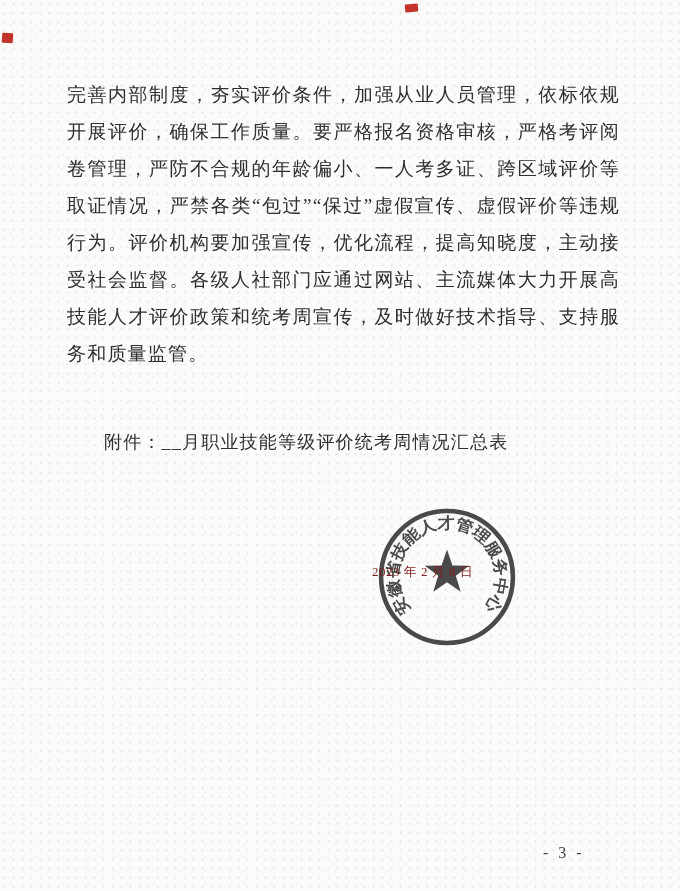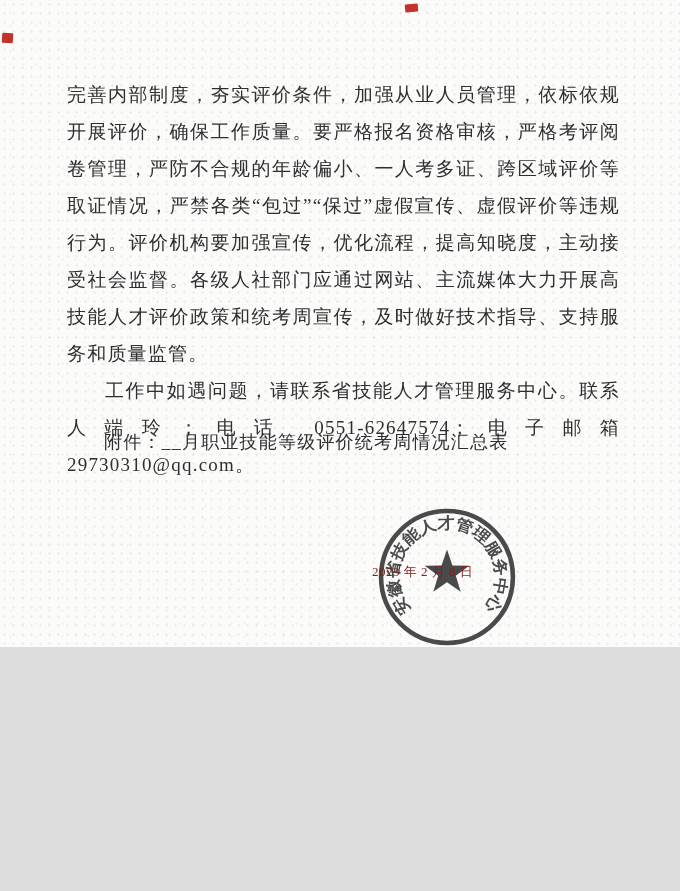--- a/index.html
+++ b/index.html
@@ -1,20 +1,20 @@
 <!DOCTYPE html>
 <html><head>
 <meta charset="utf-8">
 <style>
   * { margin: 0; padding: 0; box-sizing: border-box; }
   html, body { background: #ddd; }
   .page {
     position: relative;
     width: 680px;
-    height: 647px;
+    height: 891px;
     margin: 0 auto;
     background: #fbfbfa;
     overflow: hidden;
     font-family: "Liberation Serif", "DejaVu Serif", serif;
     color: #2f2f2f;
   }
   
   .noise-layer {
     position: absolute; inset: 0; pointer-events: none;
     background-image: radial-gradient(rgba(110,110,125,0.10) 1px, transparent 1.3px);
@@ -80,21 +80,20 @@
 <div class="page">
 
   <div class="noise-layer"></div>
   <div class="noise-layer second"></div>
 
   <div class="red-speck speck-top"></div>
   <div class="red-speck speck-left"></div>
 
   <div class="body-text">
     <p>完善内部制度，夯实评价条件，加强从业人员管理，依标依规开展评价，确保工作质量。要严格报名资格审核，严格考评阅卷管理，严防不合规的年龄偏小、一人考多证、跨区域评价等取证情况，严禁各类“包过”“保过”虚假宣传、虚假评价等违规行为。评价机构要加强宣传，优化流程，提高知晓度，主动接受社会监督。各级人社部门应通过网站、主流媒体大力开展高技能人才评价政策和统考周宣传，及时做好技术指导、支持服务和质量监管。</p>
-    <p class="indent">工作中如遇问题，请联系省技能人才管理服务中心。联系人端玲；电话 0551-62647574；电子邮箱 29730310@qq.com。</p>
   </div>
 
   <div class="attachment-line">附件：__月职业技能等级评价统考周情况汇总表</div>
 
   <div class="seal-block">
     <svg width="142" height="142" viewBox="0 0 140 140">
       <circle cx="70" cy="70" r="65" fill="none" stroke="#3c3c3c" stroke-width="4.5"></circle>
       <path id="sealArc" d="M 36.1,103.9 A 48,48 0 1 1 103.9,103.9" fill="none"></path>
       <text font-size="15.5" fill="#3c3c3c" font-weight="bold" font-family="Liberation Serif, DejaVu Serif, serif">
         <textPath href="#sealArc" startOffset="2" textLength="220" lengthAdjust="spacingAndGlyphs">安徽省技能人才管理服务中心</textPath>

